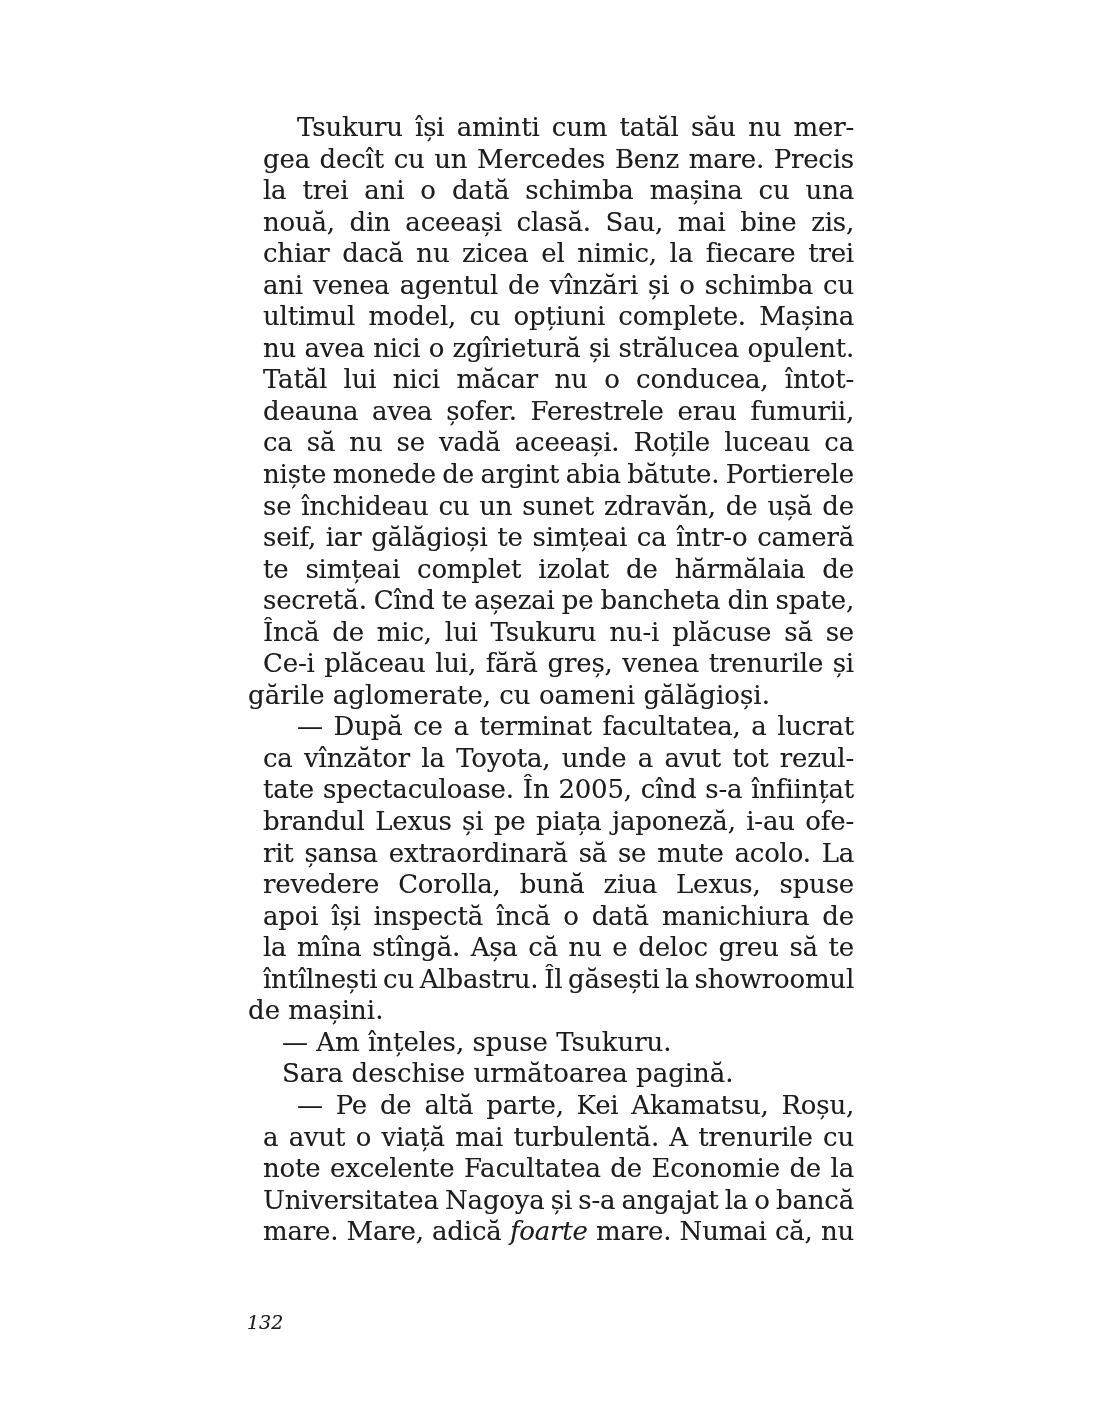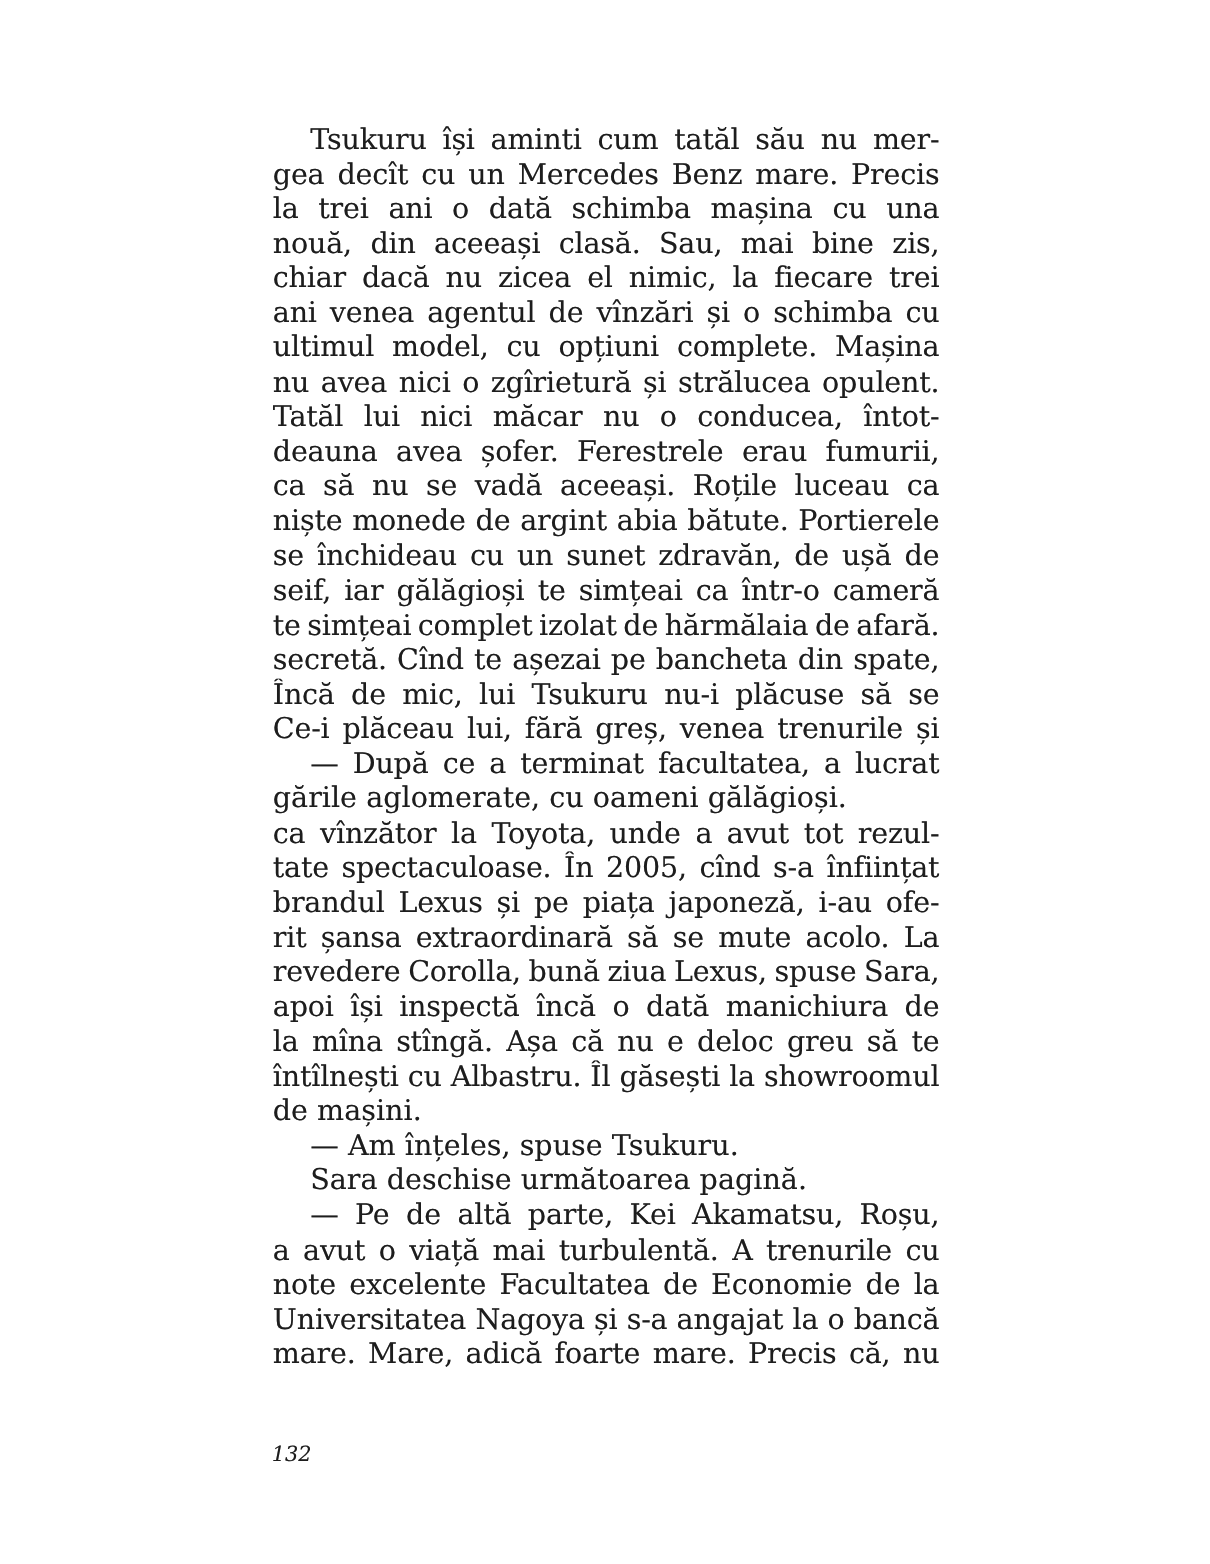--- a/index.html
+++ b/index.html
@@ -34,25 +34,27 @@
   .line {
     height: 31.55px;
     overflow: hidden;
     white-space: normal;
   }
   .line.just {
     text-align: justify;
     text-align-last: justify;
     word-spacing: -3px;
     letter-spacing: -0.2px;
+    margin-left: 15px;
   }
   .line.indent {
     text-indent: 34px;
   }
   .em {
+    font-style: italic;
   }
   .page-number {
     position: absolute;
     left: 247px;
     top: 1311px;
     font-size: 19px;
     color: #1d1d1d;
     text-shadow: 0 0 0.6px rgba(40,40,40,0.45);
     font-style: italic;
   }
@@ -73,33 +75,33 @@
       <div class="line just"><span>Tatăl lui nici măcar nu o conducea, întot-</span></div>
       <div class="line just"><span>deauna avea șofer. Ferestrele erau fumurii,</span></div>
       <div class="line just"><span>ca să nu se vadă aceeași. Roțile luceau ca</span></div>
       <div class="line just"><span>niște monede de argint abia bătute. Portierele</span></div>
       <div class="line just"><span>se închideau cu un sunet zdravăn, de ușă de</span></div>
       <div class="line just"><span>seif, iar gălăgioși te simțeai ca într-o cameră</span></div>
       <div class="line just"><span>te simțeai complet izolat de hărmălaia de afară.</span></div>
       <div class="line just"><span>secretă. Cînd te așezai pe bancheta din spate,</span></div>
       <div class="line just"><span>Încă de mic, lui Tsukuru nu-i plăcuse să se</span></div>
       <div class="line just"><span>Ce-i plăceau lui, fără greș, venea trenurile și</span></div>
+      <div class="line"><span>gările aglomerate, cu oameni gălăgioși.</span></div>
       <div class="line indent just"><span>— După ce a terminat facultatea, a lucrat</span></div>
-      <div class="line"><span>gările aglomerate, cu oameni gălăgioși.</span></div>
       <div class="line just"><span>ca vînzător la Toyota, unde a avut tot rezul-</span></div>
       <div class="line just"><span>tate spectaculoase. În 2005, cînd s-a înființat</span></div>
       <div class="line just"><span>brandul Lexus și pe piața japoneză, i-au ofe-</span></div>
       <div class="line just"><span>rit șansa extraordinară să se mute acolo. La</span></div>
       <div class="line just"><span>revedere Corolla, bună ziua Lexus, spuse Sara,</span></div>
       <div class="line just"><span>apoi își inspectă încă o dată manichiura de</span></div>
       <div class="line just"><span>la mîna stîngă. Așa că nu e deloc greu să te</span></div>
       <div class="line just"><span>întîlnești cu Albastru. Îl găsești la showroomul</span></div>
       <div class="line"><span>de mașini.</span></div>
       <div class="line indent"><span>— Am înțeles, spuse Tsukuru.</span></div>
       <div class="line indent"><span>Sara deschise următoarea pagină.</span></div>
       <div class="line indent just"><span>— Pe de altă parte, Kei Akamatsu, Roșu,</span></div>
       <div class="line just"><span>a avut o viață mai turbulentă. A trenurile cu</span></div>
       <div class="line just"><span>note excelente Facultatea de Economie de la</span></div>
       <div class="line just"><span>Universitatea Nagoya și s-a angajat la o bancă</span></div>
-      <div class="line just"><span>mare. Mare, adică </span><span class="em">foarte</span><span> mare. Precis că, nu</span></div>
+      <div class="line just"><span>mare. Mare, adică </span><span class="em">foarte</span><span> mare. Numai că, nu</span></div>
     </div>
   <div class="page-number">132</div>
 </div>
 
 </body></html>

